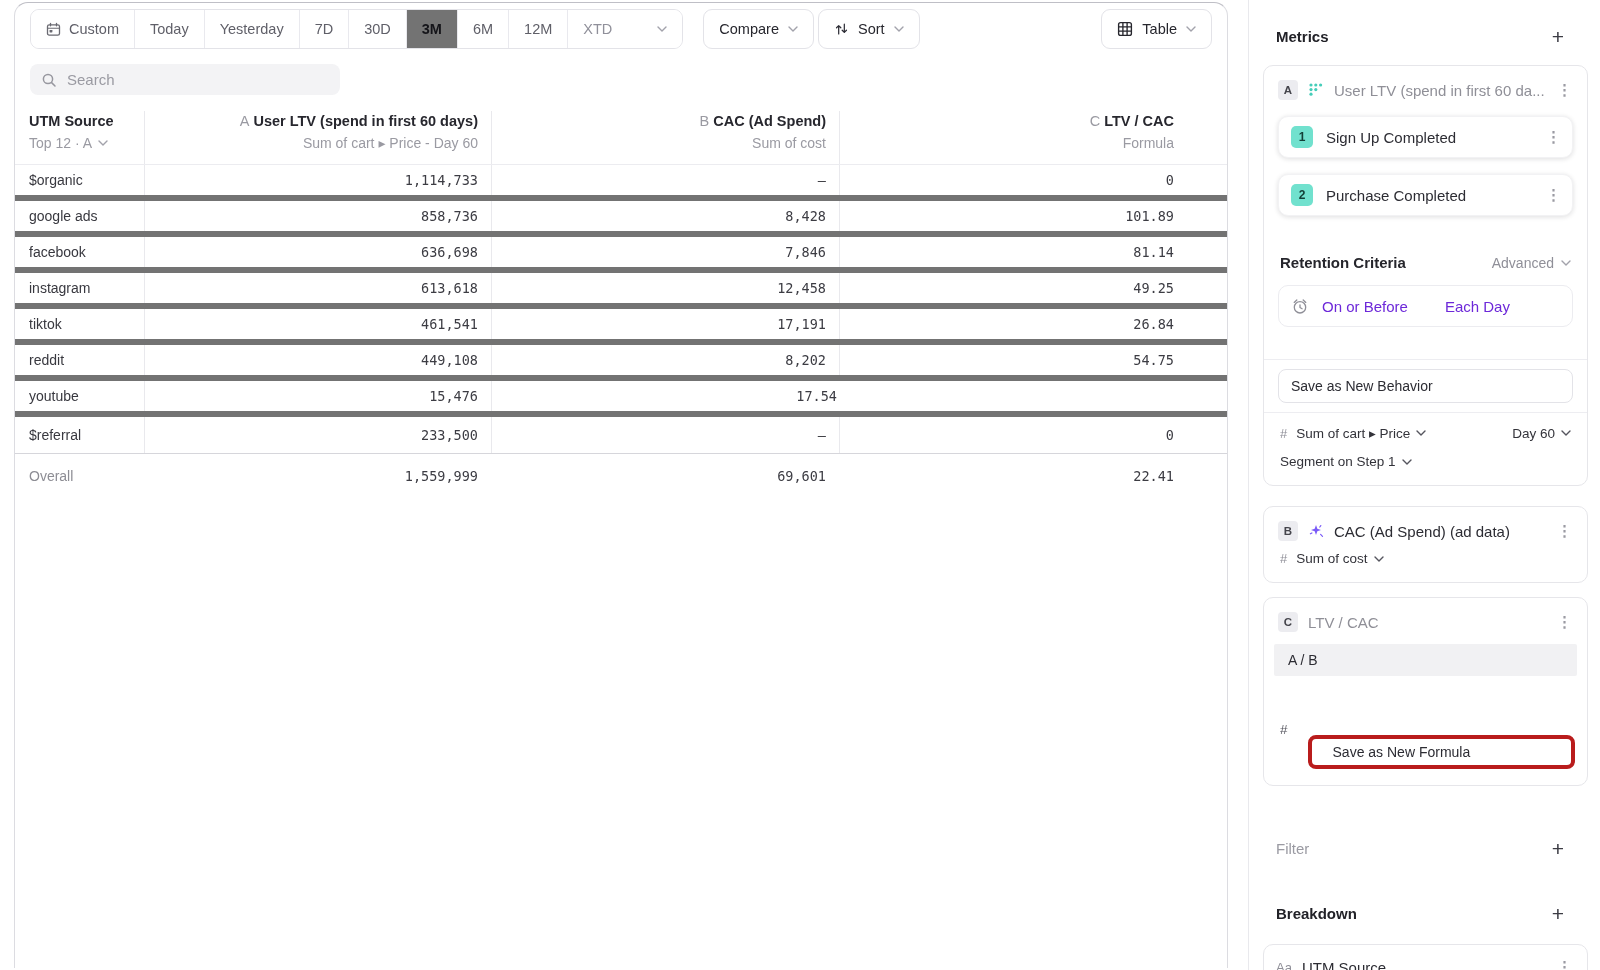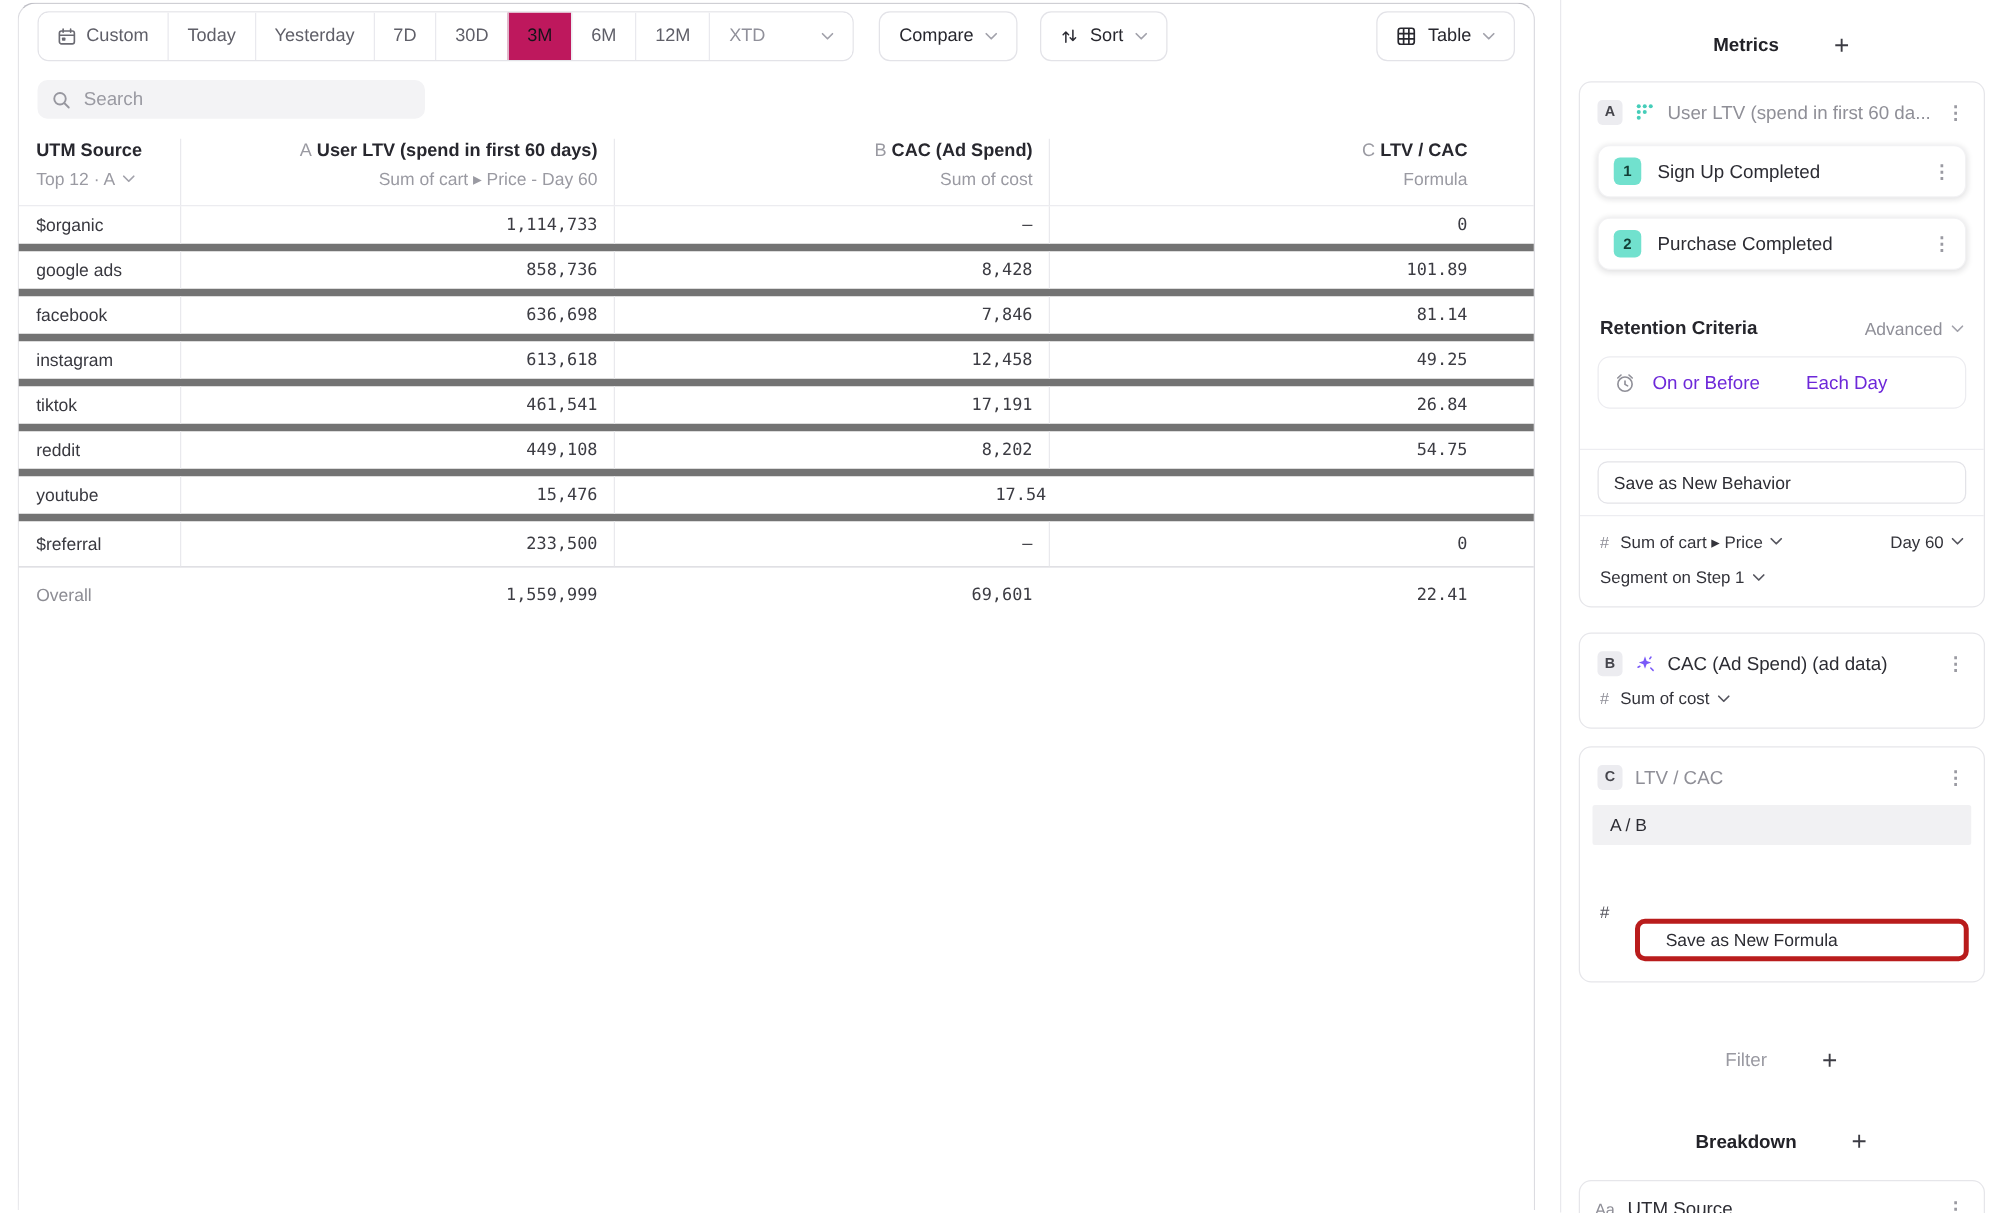--- a/index.html
+++ b/index.html
@@ -11,28 +11,28 @@
     background:#fff; border:1px solid #dcdce1; border-top-color:#bfbfc6; border-bottom:none;
     border-radius:14px 14px 0 0; padding-top:6px; }
 
   .toolbar { display:flex; align-items:center; padding:0 15px; }
   .seg { display:flex; align-items:stretch; height:40px; border:1px solid #e3e3e8;
     border-radius:9px; overflow:hidden; background:#fff; }
   .seg button { appearance:none; border:none; background:#fff; border-left:1px solid #e9e9ee;
     padding:0 15px; font-family:inherit; font-size:14.5px; color:#5f5f68; display:flex;
     align-items:center; gap:8px; cursor:pointer; white-space:nowrap; }
   .seg button:first-child { border-left:none; }
-  .seg button.active { background:#be185d; color:#141419; font-weight:400; }
+  .seg button.active { background:#737373; color:#141419; font-weight:700; }
   .seg button.muted { color:#90909a;gap:45px; }
 
   .btn { display:flex; align-items:center; gap:9px; height:40px; padding:0 15px;
     border:1px solid #e3e3e8; border-radius:9px; background:#fff; font-family:inherit;
     font-size:14.5px; font-weight:500; color:#27272e; cursor:pointer; }
   .btn.compare { margin-left:20px; }
-  .btn.sort { margin-left:18px; }
+  .btn.sort { margin-left:4px; }
   .btn.view { margin-left:auto; }
 
   .chev { flex:none; }
   .c-gray { color:#a2a2ab; }
   .c-dark { color:#55555e; }
 
   .search { margin:15px 15px 0; width:310px; height:31px; background:#f3f3f5;
     border-radius:8px; display:flex; align-items:center; gap:10px; padding:0 11px; }
   .search input { flex:1; border:none; outline:none; background:transparent;
     font-family:inherit; font-size:15px; color:#32323a; }
@@ -60,22 +60,22 @@
   .cell { display:flex; align-items:center; height:100%; }
   .cell.label { padding-left:14px; font-size:14px; color:#38383f; }
   .cell.num { justify-content:flex-end; font-family:"DejaVu Sans Mono", monospace;
     font-size:13.5px; color:#3c3c43; }
   .overall { height:44px; border-top:1px solid #d6d6db; }
   .overall .cell.label { color:#8d8d94; }
 
   
   .sidebar { position:absolute; left:1248px; top:0; width:352px; height:970px;
     border-left:1px solid #e9e9ed; padding:28px 12px 0 14px; background:#fff; }
-  .side-head { display:flex; align-items:center; justify-content:center;
-    margin:0 14px 20px 13px;gap:44px; }
+  .side-head { display:flex; align-items:center; justify-content:space-between;
+    margin:0 24px 20px 13px;gap:44px; }
   .side-title { font-size:15px; font-weight:700; color:#222228; }
   .side-title.gray { color:#9a9aa2; font-weight:400; }
   .plus { border:none; background:none; font-family:inherit; font-size:21px; font-weight:300;
     color:#3c3c44; line-height:16px; cursor:pointer; padding:0; }
   .kebab { color:#9a9aa2; font-size:15px; font-weight:700; padding:0 3px; cursor:pointer;
     letter-spacing:0; }
 
   .mcard { border:1px solid #e6e6ea; border-radius:10px; background:#fff; margin-bottom:20px; }
   .mhead { display:flex; align-items:center; gap:10px; padding:14px 12px 16px 14px; }
   .badge { flex:none; width:20px; height:20px; border-radius:4px; background:#ececf0;

